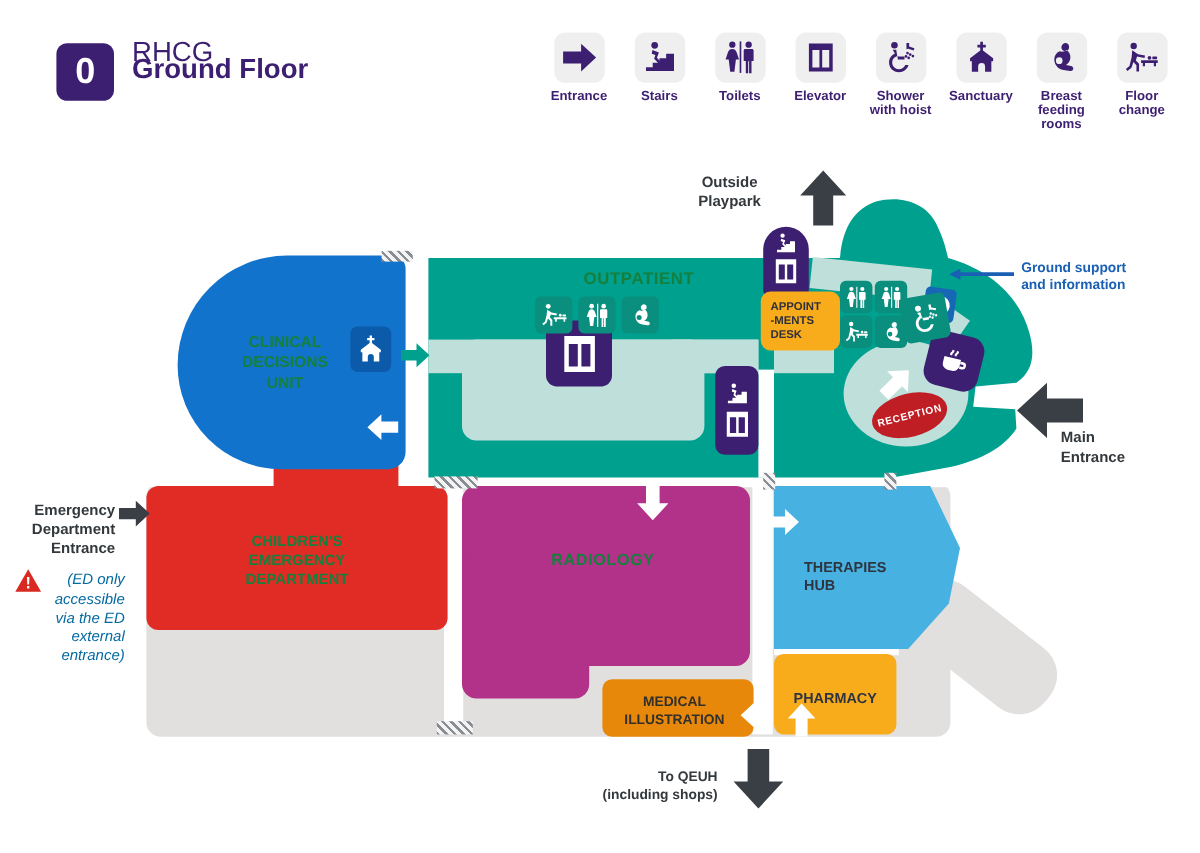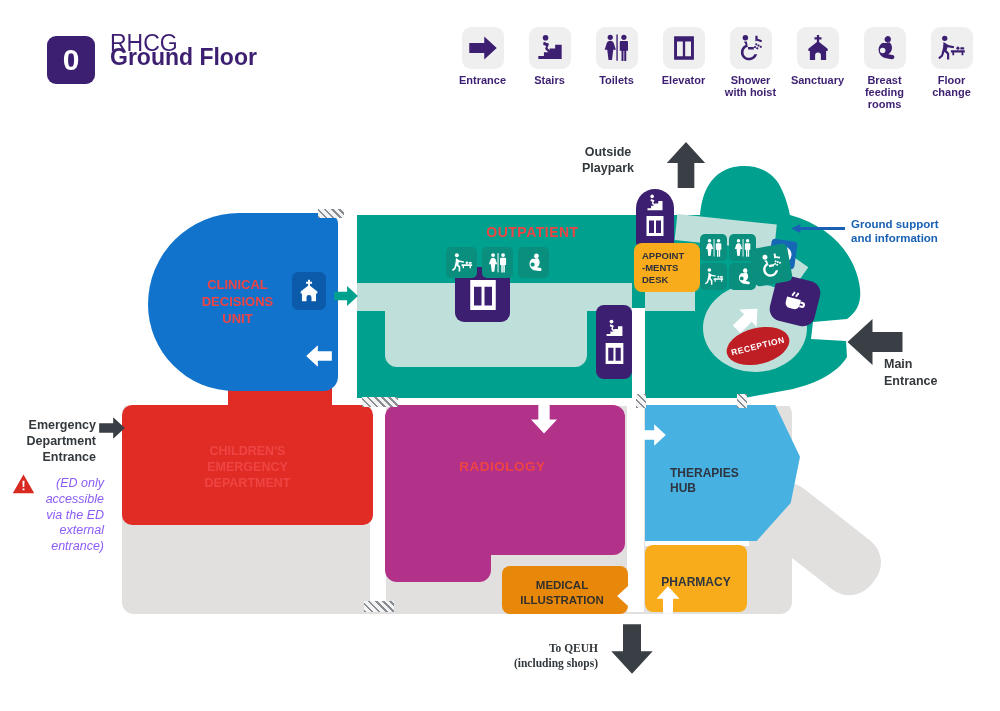--- a/index.html
+++ b/index.html
@@ -1,21 +1,21 @@
 <!DOCTYPE html>
 <html><head>
 <meta charset="utf-8">
 <style>
   html,body{margin:0;padding:0;background:#fff;font-family:"Liberation Sans",sans-serif;}
   .canvas{position:relative;width:1000px;height:711px;background:#fff;overflow:hidden;}
   .abs{position:absolute;}
   .pre{white-space:pre-line;}
   .ic{display:block;}
   .hatch{background:repeating-linear-gradient(45deg,#878d92 0 2px,#f3f3f3 2px 5px);}
-  .wlab{color:#ef4444;font-weight:bold;text-align:center;}
+  .wlab{color:#15803d;font-weight:bold;text-align:center;}
   .legend{position:absolute;left:451px;top:27px;display:flex;gap:4px;}
   .legend .item{width:63px;display:flex;flex-direction:column;align-items:center;}
   .legend .box{width:42px;height:42px;border-radius:9px;background:#efeff0;display:flex;align-items:center;justify-content:center;color:#3d1f71;}
   .legend .lab{margin-top:5px;font-size:11px;line-height:12px;font-weight:bold;color:#3d1f71;text-align:center;white-space:pre-line;}
   .tsq{position:absolute;background:#0a8e7e;border-radius:5px;display:flex;align-items:center;justify-content:center;color:#fff;}
   .psq{position:absolute;background:#3d1f71;display:flex;align-items:center;justify-content:center;color:#fff;}
 </style>
 </head>
 <body>
 
@@ -330,42 +330,42 @@
   <svg class="ic abs" style="left:661px;top:140px;width:50px;height:50px;color:#3a3f45;transform:rotate(-90deg);">
       <use href="#i-nav"></use>
     </svg>
 
   <svg class="ic abs" style="left:845px;top:312px;width:60px;height:60px;color:#3a3f45;transform:rotate(180deg);">
       <use href="#i-nav"></use>
     </svg>
   <div class="abs pre" style="left:884px;top:356px;width:80px;font-size:12.5px;line-height:17px;font-weight:bold;color:#33383c;">Main
 Entrance</div>
 
-  <div class="abs pre" style="left:470px;top:641px;width:128px;text-align:right;font-size:11.5px;line-height:15px;font-weight:bold;color:#33383c;font-family:Liberation Serif, serif;">To QEUH
+  <div class="abs pre" style="left:470px;top:641px;width:128px;text-align:right;font-size:11.5px;line-height:15px;font-weight:bold;color:#33383c;">To QEUH
 (including shops)</div>
   <svg class="ic abs" style="left:605px;top:622px;width:54px;height:54px;color:#3a3f45;transform:rotate(90deg);">
       <use href="#i-nav"></use>
     </svg>
 
   <svg class="ic abs" style="left:791px;top:223px;width:54px;height:11px;color:#1960b4;">
       <use href="#i-thin-arrow-left"></use>
     </svg>
   <div class="abs pre" style="left:851px;top:217px;width:120px;font-size:11.5px;line-height:14px;font-weight:bold;color:#1960b4;">Ground support
 and information</div>
 
   <div class="abs pre" style="left:8px;top:417px;width:88px;text-align:right;font-size:12.5px;line-height:16px;font-weight:bold;color:#33383c;">Emergency
 Department
 Entrance</div>
   <svg class="ic abs" style="left:98px;top:414px;width:28px;height:28px;color:#3a3f45;">
       <use href="#i-nav"></use>
     </svg>
   <svg class="ic abs" style="left:12px;top:473px;width:23px;height:23px;color:#d92a22;">
       <use href="#i-warning"></use>
     </svg>
-  <div class="abs pre" style="left:16px;top:476px;width:88px;text-align:right;font-size:12.5px;line-height:15.8px;font-style:italic;color:#8b5cf6;">(ED only
+  <div class="abs pre" style="left:16px;top:476px;width:88px;text-align:right;font-size:12.5px;line-height:15.8px;font-style:italic;color:#0369a1;">(ED only
 accessible
 via the ED
 external
 entrance)</div>
 
   <div class="abs hatch" style="left:318px;top:209px;width:26px;height:9px;"></div>
   <div class="abs hatch" style="left:362px;top:397px;width:36px;height:10px;"></div>
   <div class="abs hatch" style="left:636px;top:394px;width:10px;height:14px;"></div>
   <div class="abs hatch" style="left:737px;top:394px;width:10px;height:14px;"></div>
   <div class="abs hatch" style="left:364px;top:601px;width:30px;height:11px;"></div>

